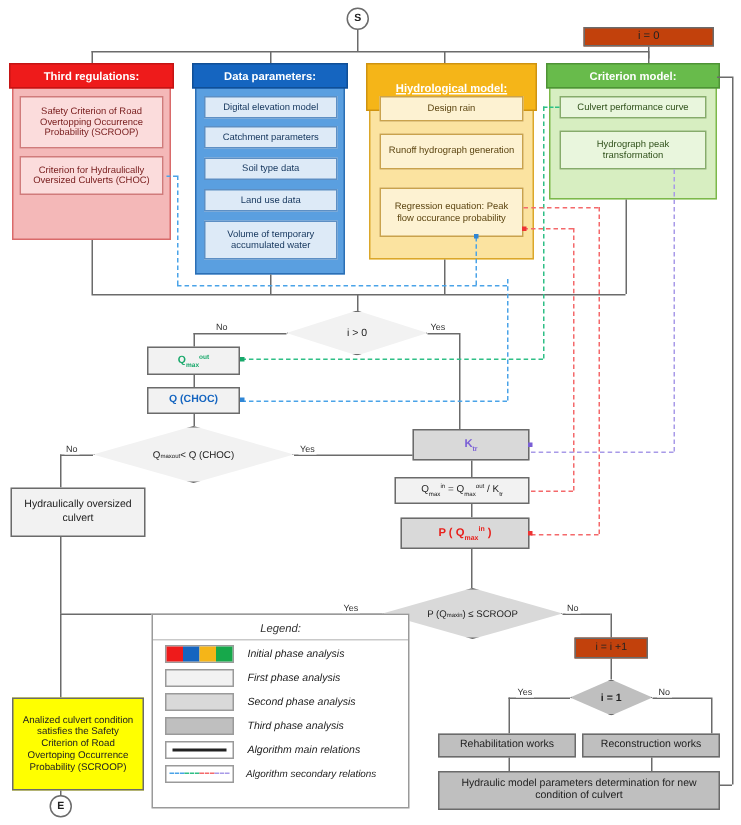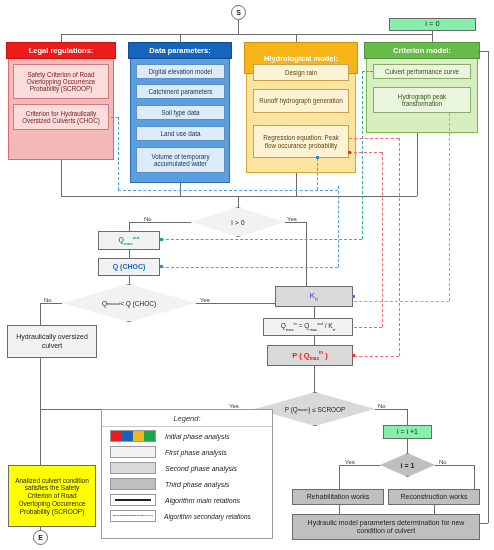--- a/index.html
+++ b/index.html
@@ -6,21 +6,21 @@
   body{font-family:"Liberation Sans","DejaVu Sans",sans-serif;}
   #canvas{position:relative;width:494px;height:550px;background:#ffffff;overflow:hidden;}
   .abs{position:absolute;box-sizing:border-box;}
 
   
   .fbox{display:flex;align-items:center;justify-content:center;text-align:center;
         border:1px solid #6b6b6b;background:#f2f2f2;color:#222;line-height:1.15;}
   .fbox.p1{background:#f2f2f2;}
   .fbox.p2{background:#d9d9d9;}
   .fbox.p3{background:#bfbfbf;}
-  .fbox.plain{background:#86efac;}
+  .fbox.plain{background:#c2410c;}
 
   
   .panel{border:1px solid #9a9a9a;}
   .panel-head{display:flex;align-items:center;justify-content:center;text-align:center;
               font-weight:bold;color:#fff;border:1px solid rgba(0,0,0,.25);}
   .sub{display:flex;align-items:center;justify-content:center;text-align:center;
        line-height:1.15;border:1px solid #8c8c8c;}
 
   
   .g-red .panel{background:#f4b8b8;border-color:#d96a6a;}
@@ -101,38 +101,38 @@
     <span>S</span>
   </div>
 
   <div class="fbox plain abs" style="left:389px;top:18px;width:87px;height:13px;font-size:7.5px;">
     <span>i = 0</span>
   </div>
   <div class="ln vl abs" style="left:432px;top:31px;height:14px;"></div>
 
   <div class="g-red">
     <div class="panel abs" style="left:8px;top:45px;width:106px;height:115px;"></div>
-    <div class="panel-head abs" style="left:6px;top:42px;width:110px;height:17px;font-size:7.5px;">Legal regulations:</div>
+    <div class="panel-head abs" style="left:6px;top:42px;width:110px;height:17px;font-size:7.5px;">Third regulations:</div>
     <div class="sub abs" style="left:13px;top:64px;width:96px;height:35px;font-size:6.3px;padding:0 2px;">Safety Criterion of Road Overtopping Occurrence Probability (SCROOP)</div>
     <div class="sub abs" style="left:13px;top:104px;width:96px;height:26px;font-size:6.3px;padding:0 2px;">Criterion for Hydraulically Oversized Culverts (CHOC)</div>
   </div>
 
   <div class="g-blue">
     <div class="panel abs" style="left:130px;top:45px;width:100px;height:138px;"></div>
     <div class="panel-head abs" style="left:128px;top:42px;width:104px;height:17px;font-size:7.5px;">Data parameters:</div>
     <div class="sub abs" style="left:136px;top:64px;width:89px;height:15px;font-size:6.3px;">Digital elevation model</div>
     <div class="sub abs" style="left:136px;top:84px;width:89px;height:15px;font-size:6.3px;">Catchment parameters</div>
     <div class="sub abs" style="left:136px;top:105px;width:89px;height:15px;font-size:6.3px;">Soil type data</div>
     <div class="sub abs" style="left:136px;top:126px;width:89px;height:15px;font-size:6.3px;">Land use data</div>
     <div class="sub abs" style="left:136px;top:147px;width:89px;height:26px;font-size:6.3px;padding:0 2px;">Volume of temporary accumulated water</div>
   </div>
 
   <div class="g-yel">
     <div class="panel abs" style="left:246px;top:45px;width:110px;height:128px;"></div>
-    <div class="panel-head abs" style="left:244px;top:42px;width:114px;height:32px;font-size:7.5px;">Hiydrological model:</div>
+    <div class="panel-head abs" style="left:244px;top:42px;width:114px;height:32px;font-size:7.5px;text-decoration:underline;">Hiydrological model:</div>
     <div class="sub abs" style="left:253px;top:64px;width:96px;height:17px;font-size:6.3px;">Design rain</div>
     <div class="sub abs" style="left:253px;top:89px;width:96px;height:24px;font-size:6.3px;padding:0 3px;">Runoff hydrograph generation</div>
     <div class="sub abs" style="left:253px;top:125px;width:96px;height:33px;font-size:6.3px;padding:0 3px;">Regression equation: Peak flow occurance probability</div>
   </div>
 
   <div class="g-grn">
     <div class="panel abs" style="left:366px;top:45px;width:112px;height:88px;"></div>
     <div class="panel-head abs" style="left:364px;top:42px;width:116px;height:17px;font-size:7.5px;">Criterion model:</div>
     <div class="sub abs" style="left:373px;top:64px;width:98px;height:15px;font-size:6.3px;">Culvert performance curve</div>
     <div class="sub abs" style="left:373px;top:87px;width:98px;height:26px;font-size:6.3px;padding:0 3px;">Hydrograph peak transformation</div>

